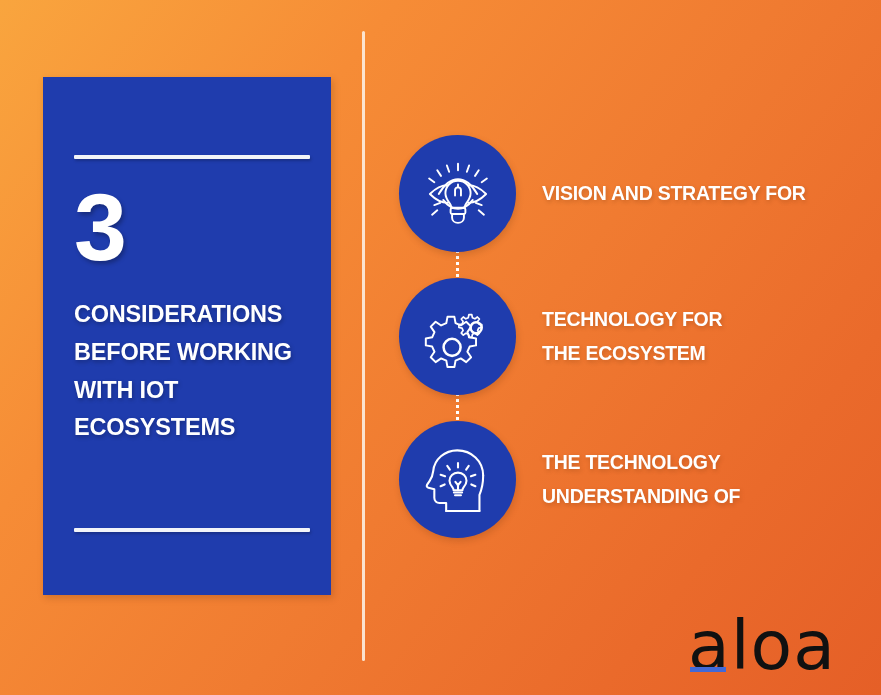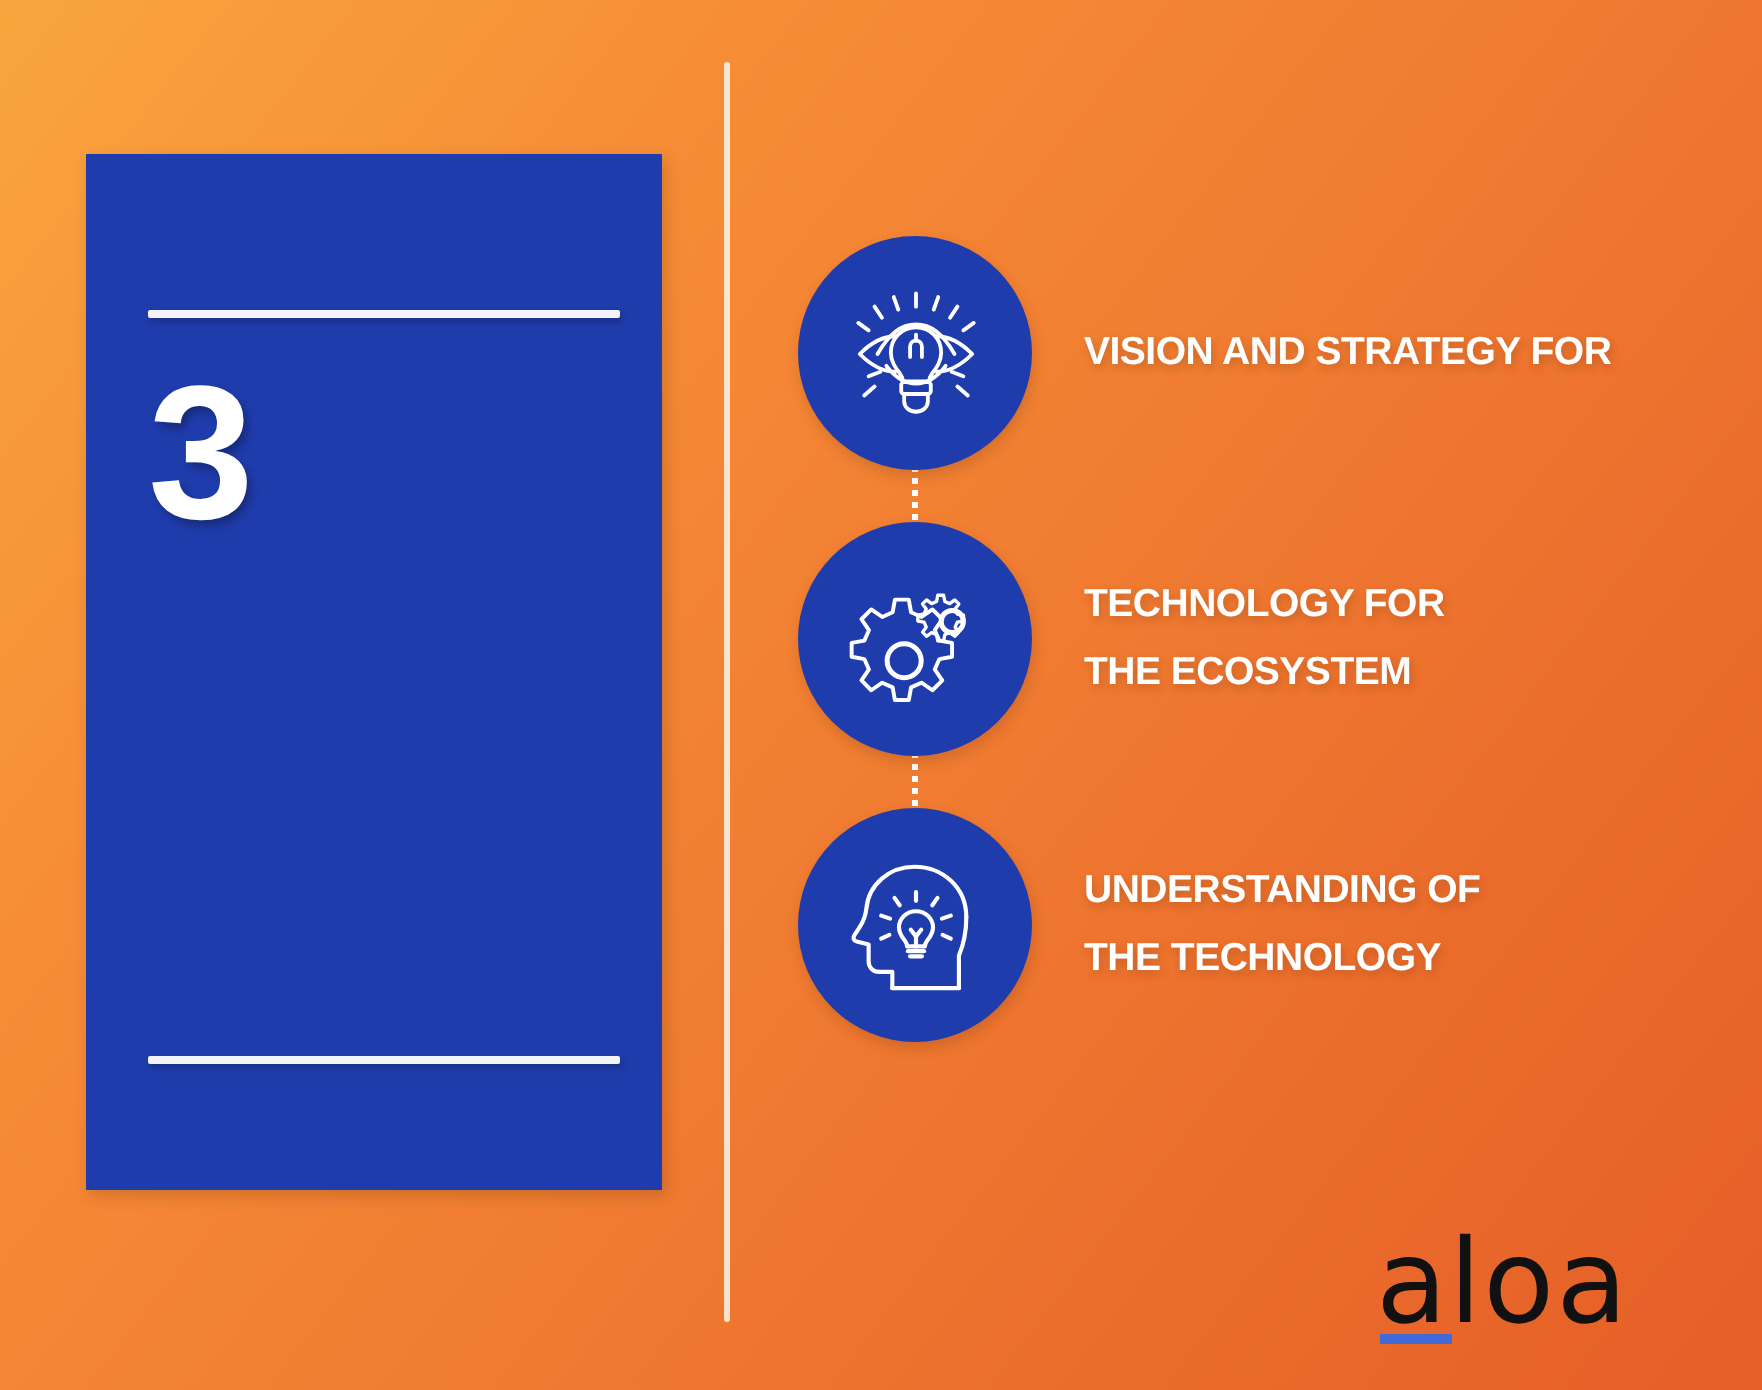--- a/index.html
+++ b/index.html
@@ -77,21 +77,21 @@
     height: 630px;
     background: #FCEBDC;
     border-radius: 2px;
     opacity: 0.92;
   }
 
   
   #steps {
     position: absolute;
     left: 399px;
-    top: 118px;
+    top: 135px;
     width: 460px;
   }
 
   .step {
     position: relative;
     display: flex;
     align-items: center;
     height: 117px;
     margin-bottom: 26px;
   }
@@ -143,21 +143,21 @@
 
   
   #logo {
     position: absolute;
     left: 688px;
     top: 612px;
     width: 140px;
     height: 62px;
   }
   #logo-text {
-    font-size: 58px;
+    font-size: 68px;
     font-weight: 400;
     color: #111111;
     letter-spacing: 1px;
     line-height: 1;
     font-family: "DejaVu Sans", sans-serif;
   }
   #logo-underline {
     position: absolute;
     left: 2px;
     top: 55px;
@@ -169,20 +169,26 @@
 </head>
 <body>
 
 <div id="infographic">
 
   <div id="left-panel">
     <div class="panel-rule" id="panel-rule-top"></div>
 
     <div id="big-number">3</div>
 
+    <div id="panel-heading">
+      <span class="hline">CONSIDERATIONS</span>
+      <span class="hline">BEFORE WORKING</span>
+      <span class="hline">WITH IOT</span>
+      <span class="hline">ECOSYSTEMS</span>
+    </div>
 
     <div class="panel-rule" id="panel-rule-bottom"></div>
   </div>
 
   <div id="divider"></div>
 
   <div id="steps">
 
     <div class="step">
       <div class="step-circle">
@@ -265,22 +271,22 @@
             <path d="M39 36 L35.5 31"></path>
             <path d="M61 36 L64.5 31"></path>
             <path d="M32.5 45 L26.5 43"></path>
             <path d="M67.5 45 L73.5 43"></path>
             <path d="M32 56 L26.5 58.5"></path>
             <path d="M68 56 L73.5 58.5"></path>
           </g>
         </svg>
       </div>
       <div class="step-label">
+        <span class="tline">THE TECHNOLOGY</span>
         <span class="tline">UNDERSTANDING OF</span>
-        <span class="tline">THE TECHNOLOGY</span>
       </div>
     </div>
 
   </div>
 
   <div id="logo">
     <div id="logo-text">aloa</div>
     <div id="logo-underline"></div>
   </div>
 

